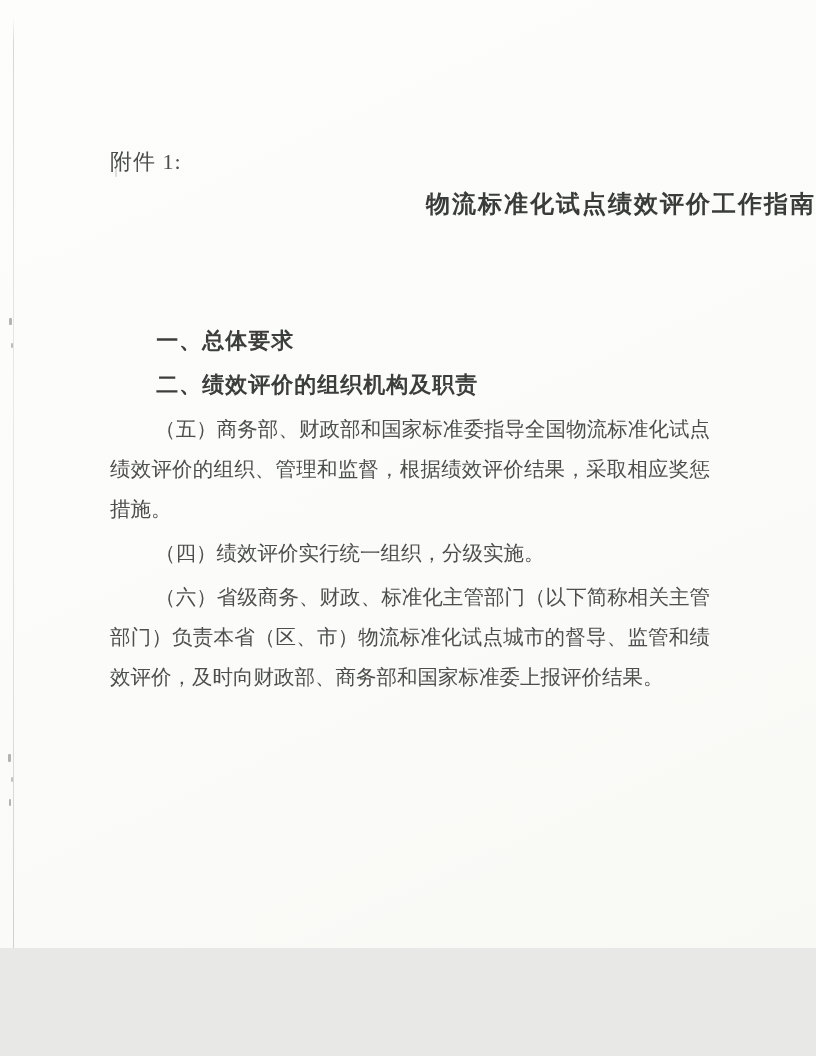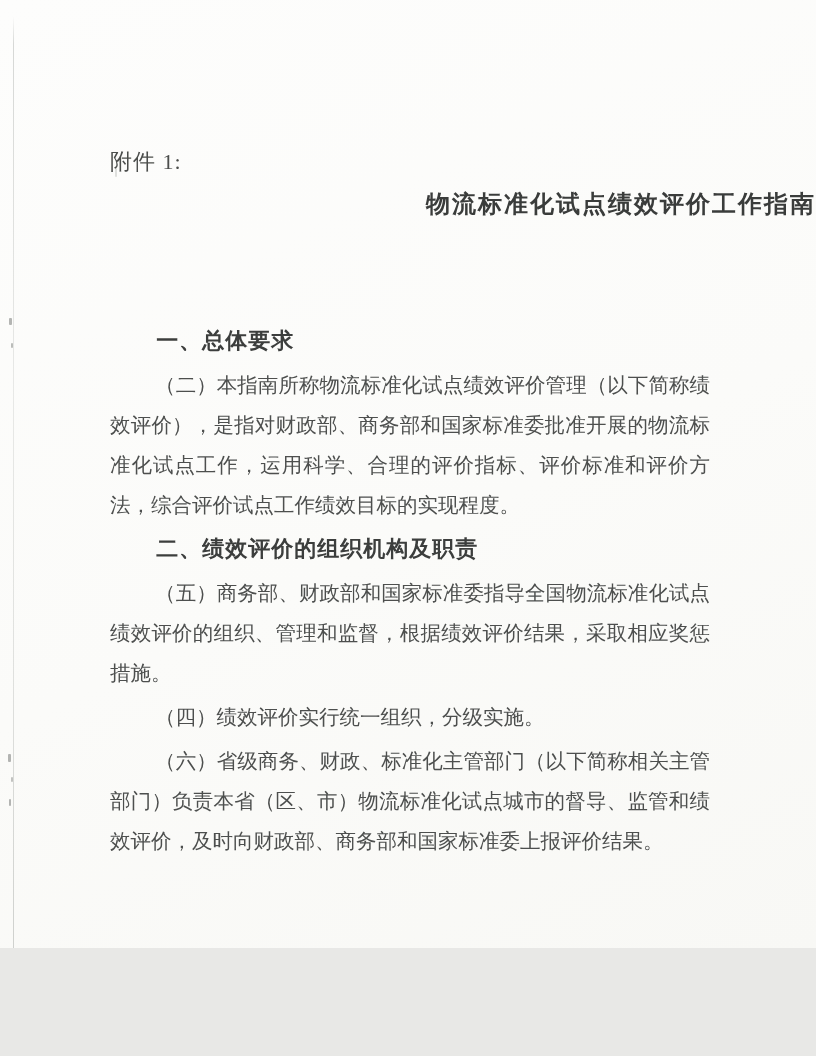--- a/index.html
+++ b/index.html
@@ -115,21 +115,20 @@
   <div class="speck speck-5"></div>
   <div class="speck speck-6"></div>
   <div class="speck speck-7"></div>
 
   <div class="attachment-label">附件 1:</div>
 
   <div class="doc-title">物流标准化试点绩效评价工作指南</div>
 
   <div class="body-text">
     <div class="sec-heading">一、总体要求</div>
-    <div class="para">（二）本指南所称物流标准化试点绩效评价管理（以下简称绩效评价），是指对财政部、商务部和国家标准委批准开展的物流标准化试点工作，运用科学、合理的评价指标、评价标准和评价方法，综合评价试点工作绩效目标的实现程度。</div>
     <div class="sec-heading">二、绩效评价的组织机构及职责</div>
     <div class="para">（五）商务部、财政部和国家标准委指导全国物流标准化试点绩效评价的组织、管理和监督，根据绩效评价结果，采取相应奖惩措施。</div>
     <div class="para">（四）绩效评价实行统一组织，分级实施。</div>
     <div class="para">（六）省级商务、财政、标准化主管部门（以下简称相关主管部门）负责本省（区、市）物流标准化试点城市的督导、监管和绩效评价，及时向财政部、商务部和国家标准委上报评价结果。</div>
   </div>
 
   <div class="page-number">— 9 —</div>
 
 </div>
 

